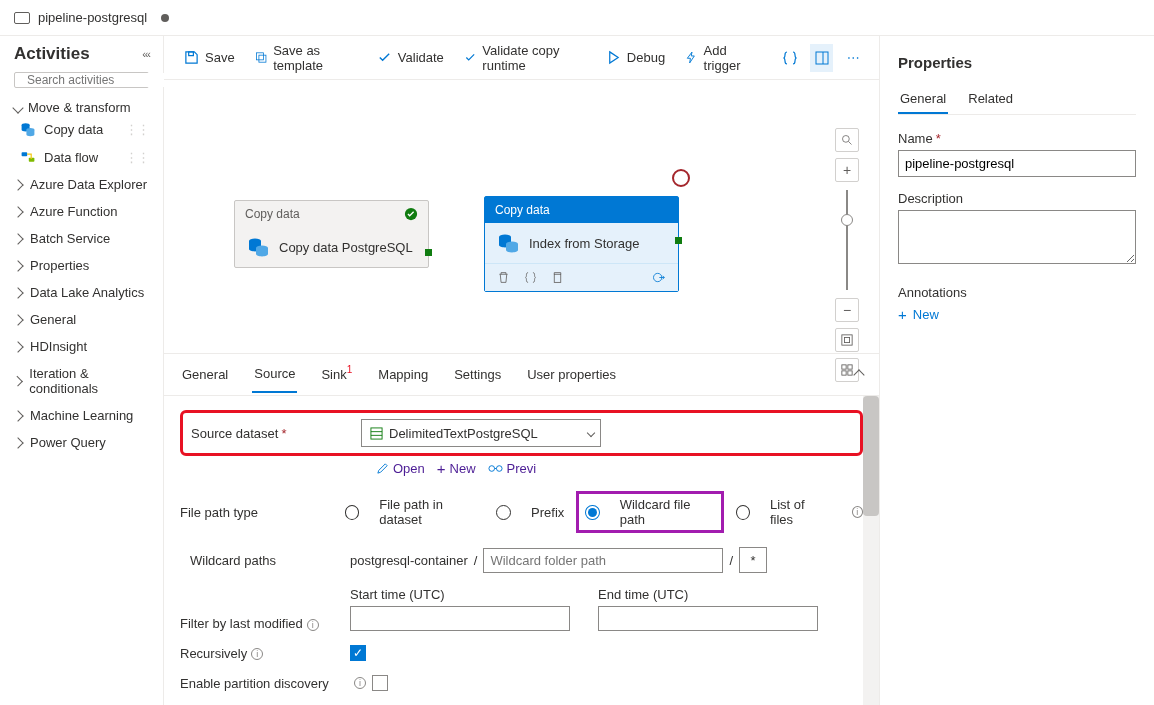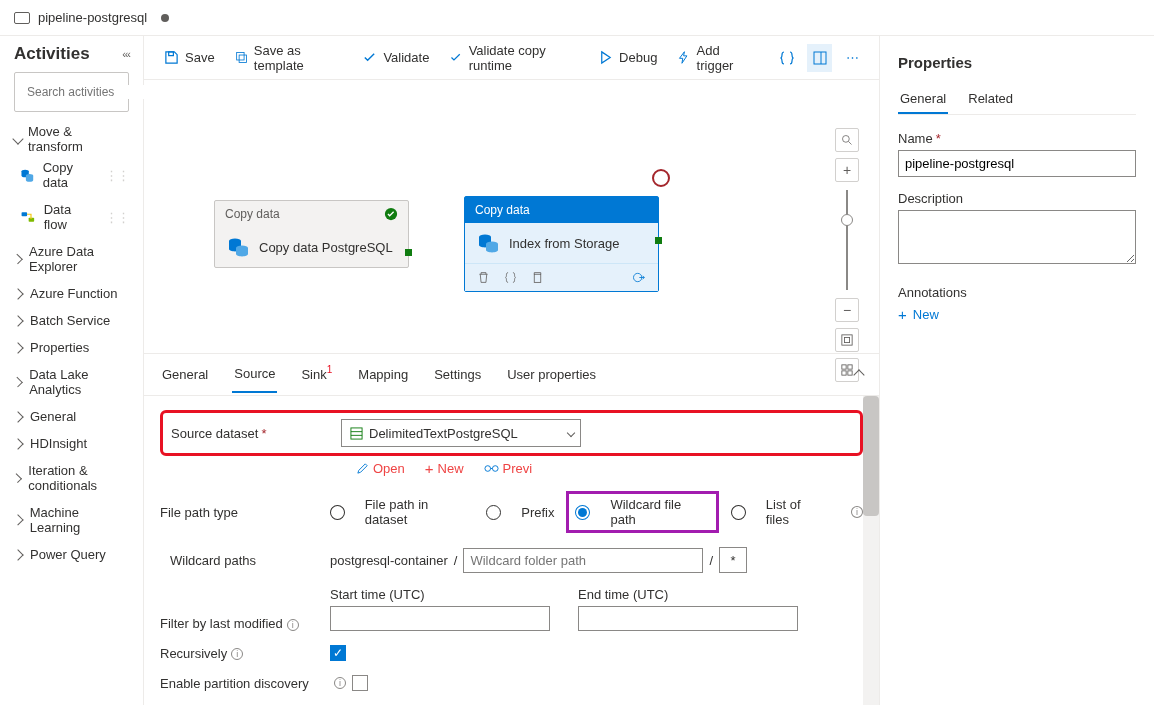--- a/index.html
+++ b/index.html
@@ -2,25 +2,25 @@
 <html><head>
 <meta charset="utf-8">
 <style>
 * { box-sizing: border-box; margin: 0; padding: 0; font-family: "Segoe UI", Arial, sans-serif; }
 html, body { height: 100%; width: 1154px; height: 705px; overflow: hidden; background: #fff; color: #323130; font-size: 13px; }
 .root { display: flex; flex-direction: column; height: 100%; border-radius: 27px; }
 .tabbar { display: flex; align-items: center; height: 36px; border-bottom: 1px solid #edebe9; padding: 0 14px; gap: 8px; }
 .tabicon { width: 16px; height: 12px; border: 1.5px solid #605e5c; border-radius: 2px; }
 .dirty-dot { width: 8px; height: 8px; border-radius: 50%; background: #605e5c; margin-left: 6px; }
 .main { display: flex; flex: 1; min-height: 0; }
-.sidebar { width: 144px; border-right: 1px solid #edebe9; display: flex; flex-direction: column; padding: 8px 14px 0 14px; }
+.sidebar { width: 164px; border-right: 1px solid #edebe9; display: flex; flex-direction: column; padding: 8px 14px 0 14px; }
 .side-title-row { display: flex; align-items: center; justify-content: space-between; }
 .side-title { font-size: 17px; font-weight: 600; }
 .side-collapse { color: #605e5c; font-size: 11px; letter-spacing: -2px; }
-.search-box { margin-top: 8px; display: flex; align-items: center; gap: 6px; border: 1px solid #c8c6c4; padding: 12px 6px; border-radius: 2px; }
+.search-box { margin-top: 8px; display: flex; align-items: center; gap: 6px; border: 1px solid #c8c6c4; padding: 0 6px; border-radius: 2px; }
 .search-icon-sm { width: 12px; height: 12px; }
 .search-input-sm { border: none; outline: none; flex: 1; font-size: 12px; }
 .group-hdr { display: flex; align-items: center; gap: 6px; margin-top: 12px; font-size: 13px; cursor: pointer; }
 .chev { display: inline-block; width: 8px; height: 8px; border-right: 1.5px solid #605e5c; border-bottom: 1.5px solid #605e5c; }
 .chev-down { transform: rotate(45deg); }
 .chev-right { transform: rotate(-45deg); }
 .activity-item { display: flex; align-items: center; gap: 8px; padding: 6px 0 6px 6px; font-size: 13px; cursor: pointer; }
 .activity-item .grip { margin-left: auto; color: #d2d0ce; letter-spacing: -1px; }
 .cube-icon { width: 16px; height: 16px; }
 .cat-item { display: flex; align-items: center; gap: 8px; padding: 6px 0; font-size: 13px; cursor: pointer; }
@@ -62,21 +62,21 @@
 .detail-form { flex: 1; padding: 14px 0 14px 16px; overflow: hidden; }
 .detail-scrollbar { width: 16px; background: #f3f2f1; display: flex; flex-direction: column; }
 .detail-scrollbar .thumb { width: 100%; height: 120px; background: #c8c6c4; border-radius: 4px; }
 .form-row { display: flex; align-items: center; margin-bottom: 14px; font-size: 13px; }
 .form-label { width: 170px; color: #323130; }
 .req-star { color: #a4262c; margin-left: 3px; }
 .info { display: inline-block; width: 12px; height: 12px; border: 1px solid #8a8886; border-radius: 50%; font-size: 9px; text-align: center; line-height: 11px; color: #8a8886; margin-left: 4px; vertical-align: middle; }
 .source-highlight { border: 3px solid #e81123; border-radius: 6px; padding: 6px 8px; display: flex; align-items: center; }
 .dataset-select { width: 240px; height: 28px; border: 1px solid #8a8886; display: flex; align-items: center; padding: 0 18px 0 8px; position: relative; font-size: 13px; gap: 6px; }
 .dataset-select .dd-chev { position: absolute; right: 6px; transform: rotate(45deg); width: 6px; height: 6px; border-right: 1px solid #605e5c; border-bottom: 1px solid #605e5c; }
-.ds-actions { display: flex; align-items: center; gap: 20px; margin-left: 12px; color: #ef4444; font-size: 13px; }
+.ds-actions { display: flex; align-items: center; gap: 12px; margin-left: 12px; color: #4c1d95; font-size: 13px; }
 .ds-action { display: flex; align-items: center; gap: 4px; cursor: pointer; }
 .radio-group { display: flex; align-items: center; gap: 12px; }
 .radio-item { display: flex; align-items: center; gap: 20px; cursor: pointer; }
 .radio-circle { width: 15px; height: 15px; border: 1px solid #323130; border-radius: 50%; display: flex; align-items: center; justify-content: center; }
 .radio-item.selected .radio-circle { border-color: #0078d4; }
 .radio-dot { width: 9px; height: 9px; background: #0078d4; border-radius: 50%; }
 .radio-group .boxed { border: 3px solid #a21caf; padding: 3px 6px; }
 .txt-input { border: 1px solid #8a8886; padding: 4px 6px; font-size: 13px; background: #fff; }
 .wc-star { width: 28px; height: 26px; border: 1px solid #8a8886; display: flex; align-items: center; justify-content: center; }
 .time-cols { display: flex; gap: 28px; }

